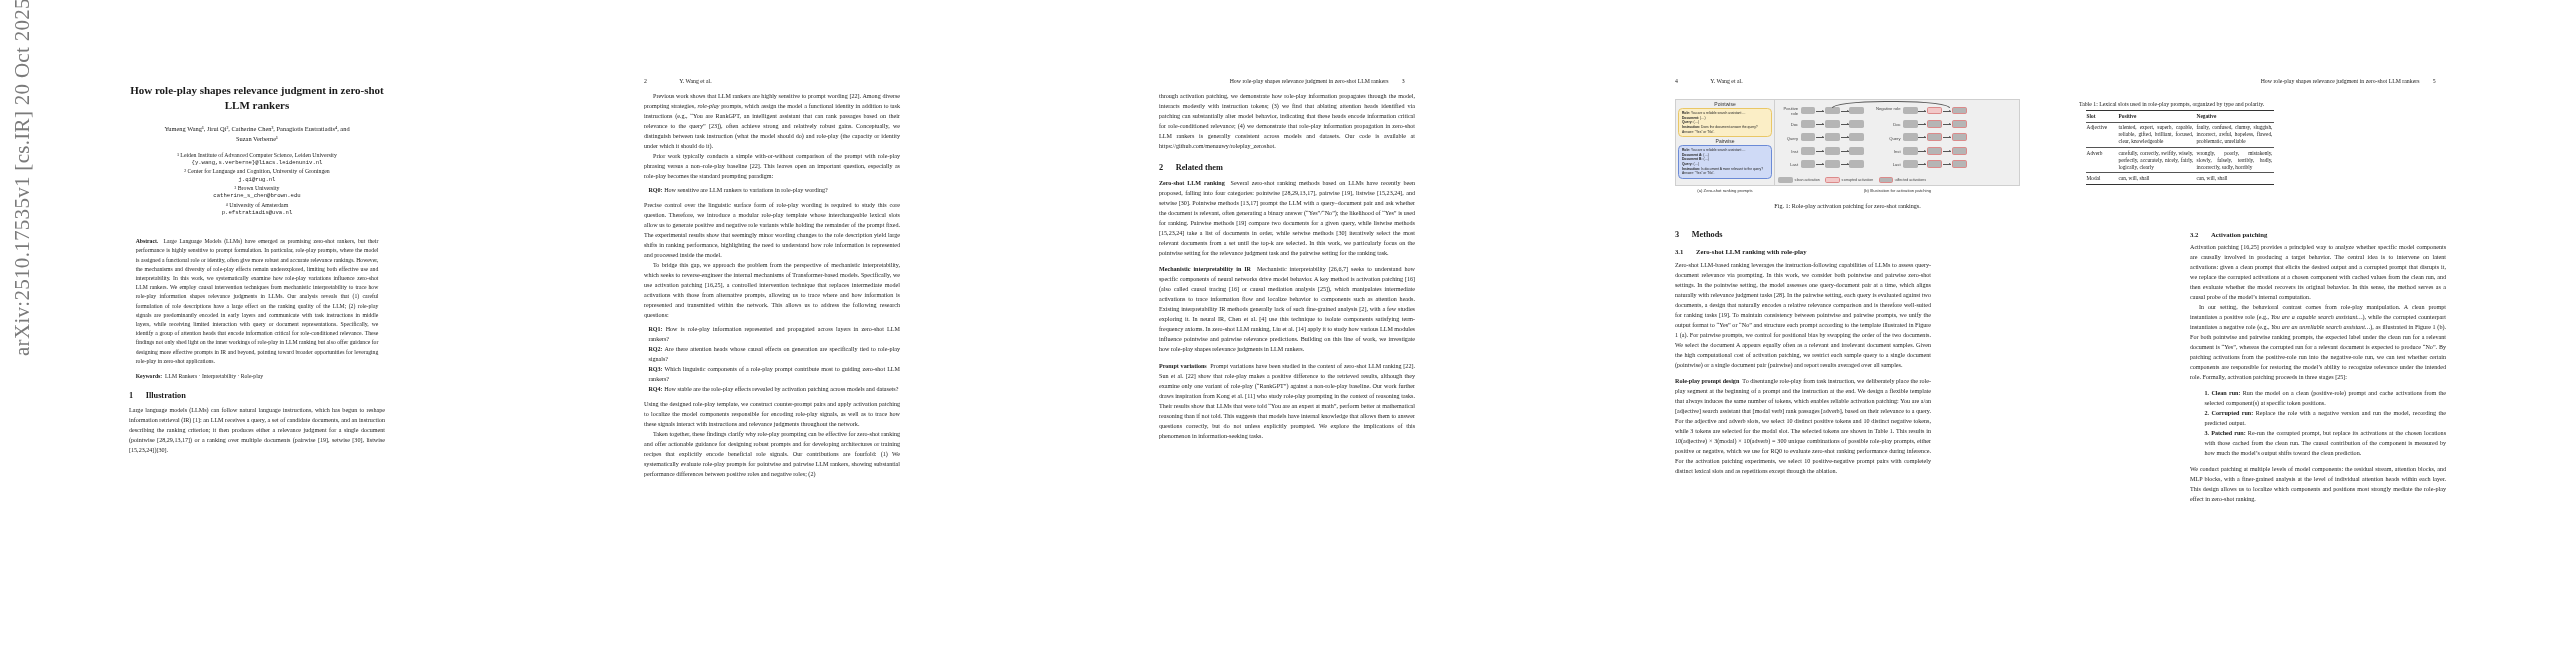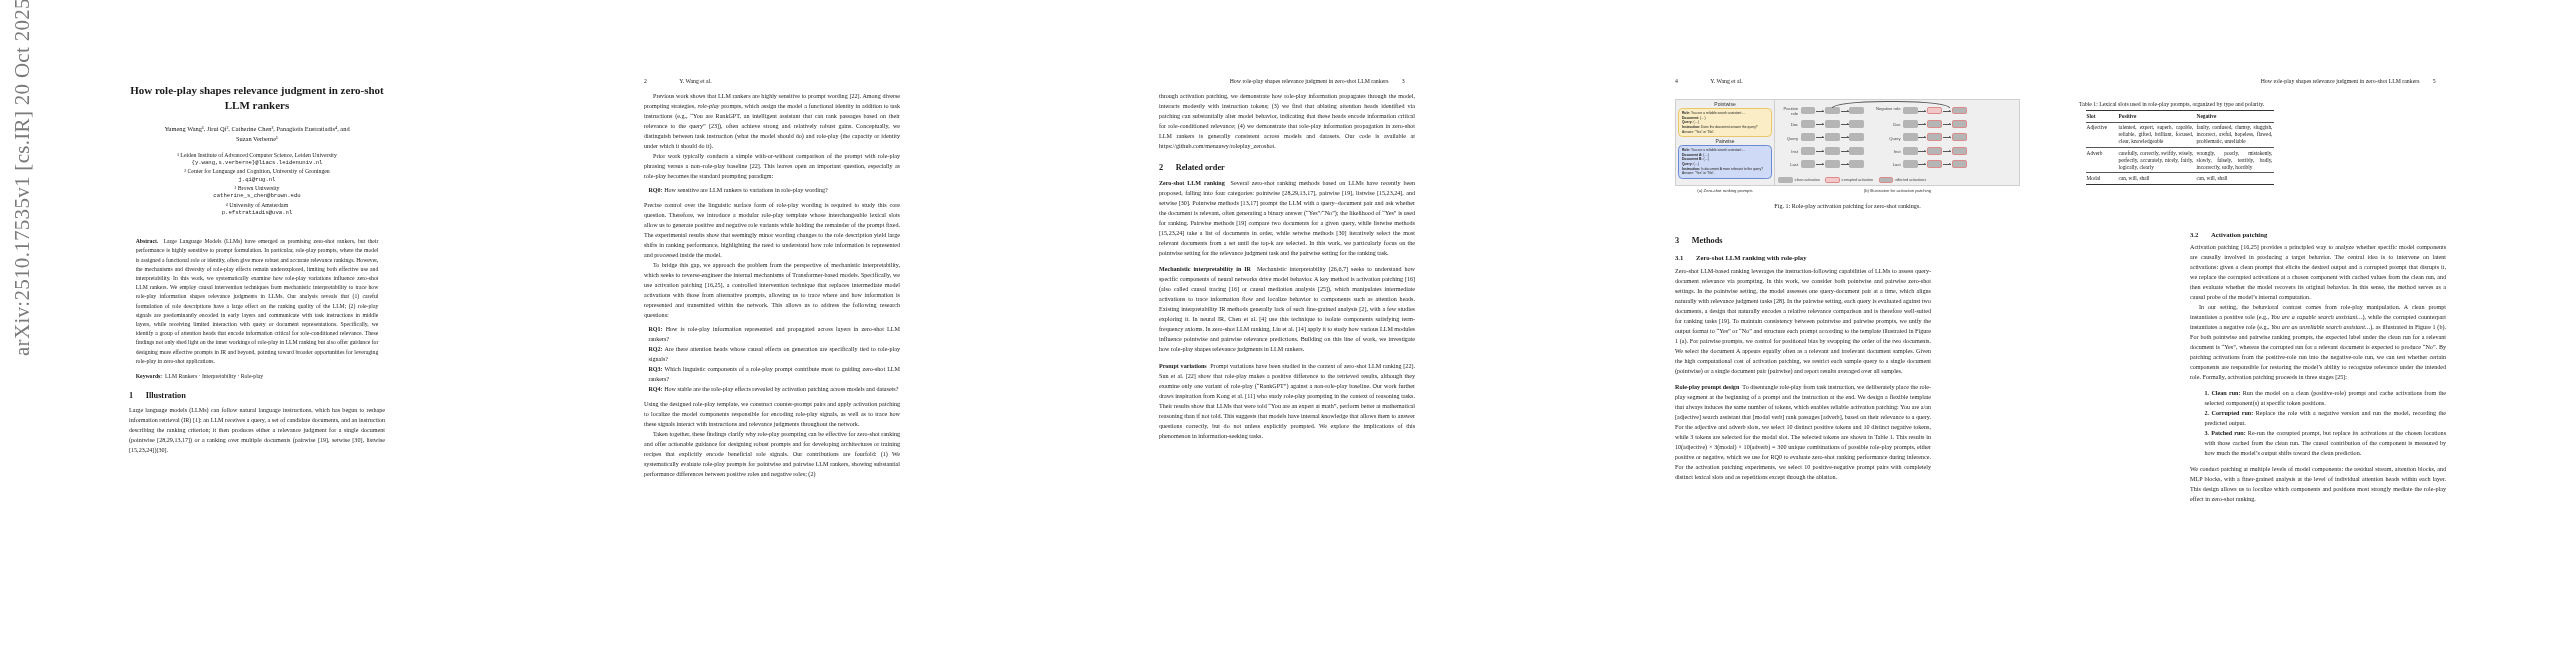--- a/index.html
+++ b/index.html
@@ -144,36 +144,36 @@
 </div>
 
 <div class="page p3">
   <div class="runhead right">
     <span class="txt">How role-play shapes relevance judgment in zero-shot LLM rankers</span>
     <span class="num">3</span>
   </div>
   <div class="content" style="top:91px;">
     <div class="para">through activation patching, we demonstrate how role-play information propagates through the model, interacts modestly with instruction tokens; (3) we find that ablating attention heads identified via patching can substantially alter model behavior, indicating that these heads encode information critical for role-conditioned relevance; (4) we demonstrate that role-play information propagation in zero-shot LLM rankers is generally consistent across models and datasets. Our code is available at https://github.com/menauwy/roleplay_zeroshot.</div>
     <div class="sec">
-      <span class="n">2</span><span>Related order</span>
+      <span class="n">2</span><span>Related them</span>
     </div>
     <div class="para"><b>Zero-shot LLM ranking</b>&nbsp; <span>Several zero-shot ranking methods based on LLMs have recently been proposed, falling into four categories: pointwise [28,29,13,17], pairwise [19], listwise [15,23,24], and setwise [30]. Pointwise methods [13,17] prompt the LLM with a query–document pair and ask whether the document is relevant, often generating a binary answer (“Yes”/“No”); the likelihood of “Yes” is used for ranking. Pairwise methods [19] compare two documents for a given query, while listwise methods [15,23,24] take a list of documents in order, while setwise methods [30] iteratively select the most relevant documents from a set until the top-k are selected. In this work, we particularly focus on the pointwise setting for the relevance judgment task and the pairwise setting for the ranking task.</span></div>
     <div class="gap"></div>
     <div class="para"><b>Mechanistic interpretability in IR</b>&nbsp; <span>Mechanistic interpretability [26,6,7] seeks to understand how specific components of neural networks drive model behavior. A key method is activation patching [16] (also called causal tracing [16] or causal mediation analysis [25]), which manipulates intermediate activations to trace information flow and localize behavior to components such as attention heads. Existing interpretability IR methods generally lack of such fine-grained analysis [2], with a few studies exploring it. In neural IR, Chen et al. [4] use this technique to isolate components satisfying term-frequency axioms. In zero-shot LLM ranking, Liu et al. [14] apply it to study how various LLM modules influence pointwise and pairwise relevance predictions. Building on this line of work, we investigate how role-play shapes relevance judgments in LLM rankers.</span></div>
     <div class="gap"></div>
     <div class="para"><b>Prompt variations</b>&nbsp; <span>Prompt variations have been studied in the context of zero-shot LLM ranking [22]. Sun et al. [22] show that role-play makes a positive difference to the retrieved results, although they examine only one variant of role-play (“RankGPT”) against a non-role-play baseline. Our work further draws inspiration from Kong et al. [11] who study role-play prompting in the context of reasoning tasks. Their results show that LLMs that were told “You are an expert at math”, perform better at mathematical reasoning than if not told. This suggests that models have internal knowledge that allows them to answer questions correctly, but do not unless explicitly prompted. We explore the implications of this phenomenon in information-seeking tasks.</span></div>
   </div>
 </div>
 
 <div class="page p4">
   <div class="runhead left">
     <span class="num">4</span>
     <span class="txt">Y. Wang et al.</span>
   </div>
-  <div class="content" style="top:224px;">
+  <div class="content" style="top:218px;">
     <div class="sec">
       <span class="n">3</span><span>Methods</span>
     </div>
     <div class="subsec">
       <span class="n">3.1</span><span>Zero-shot LLM ranking with role-play</span>
     </div>
     <div class="para">Zero-shot LLM-based ranking leverages the instruction-following capabilities of LLMs to assess query-document relevance via prompting. In this work, we consider both pointwise and pairwise zero-shot settings. In the pointwise setting, the model assesses one query-document pair at a time, which aligns naturally with relevance judgment tasks [28]. In the pairwise setting, each query is evaluated against two documents, a design that naturally encodes a relative relevance comparison and is therefore well-suited for ranking tasks [19]. To maintain consistency between pointwise and pairwise prompts, we unify the output format to “Yes” or “No” and structure each prompt according to the template illustrated in Figure 1 (a). For pairwise prompts, we control for positional bias by swapping the order of the two documents. We select the document A appears equally often as a relevant and irrelevant document samples. Given the high computational cost of activation patching, we restrict each sample query to a single document (pointwise) or a single document pair (pairwise) and report results averaged over all samples.</div>
     <div class="gap"></div>
     <div class="para"><b>Role-play prompt design</b>&nbsp; <span>To disentangle role-play from task instruction, we deliberately place the role-play segment at the beginning of a prompt and the instruction at the end. We design a flexible template that always induces the same number of tokens, which enables reliable activation patching: You are a/an [adjective] search assistant that [modal verb] rank passages [adverb], based on their relevance to a query. For the adjective and adverb slots, we select 10 distinct positive tokens and 10 distinct negative tokens, while 3 tokens are selected for the modal slot. The selected tokens are shown in Table 1. This results in 10(adjective) × 3(modal) × 10(adverb) = 300 unique combinations of possible role-play prompts, either positive or negative, which we use for RQ0 to evaluate zero-shot ranking performance during inference. For the activation patching experiments, we select 10 positive-negative prompt pairs with completely distinct lexical slots and as repetitions except through the ablation.</span></div>
   </div>

